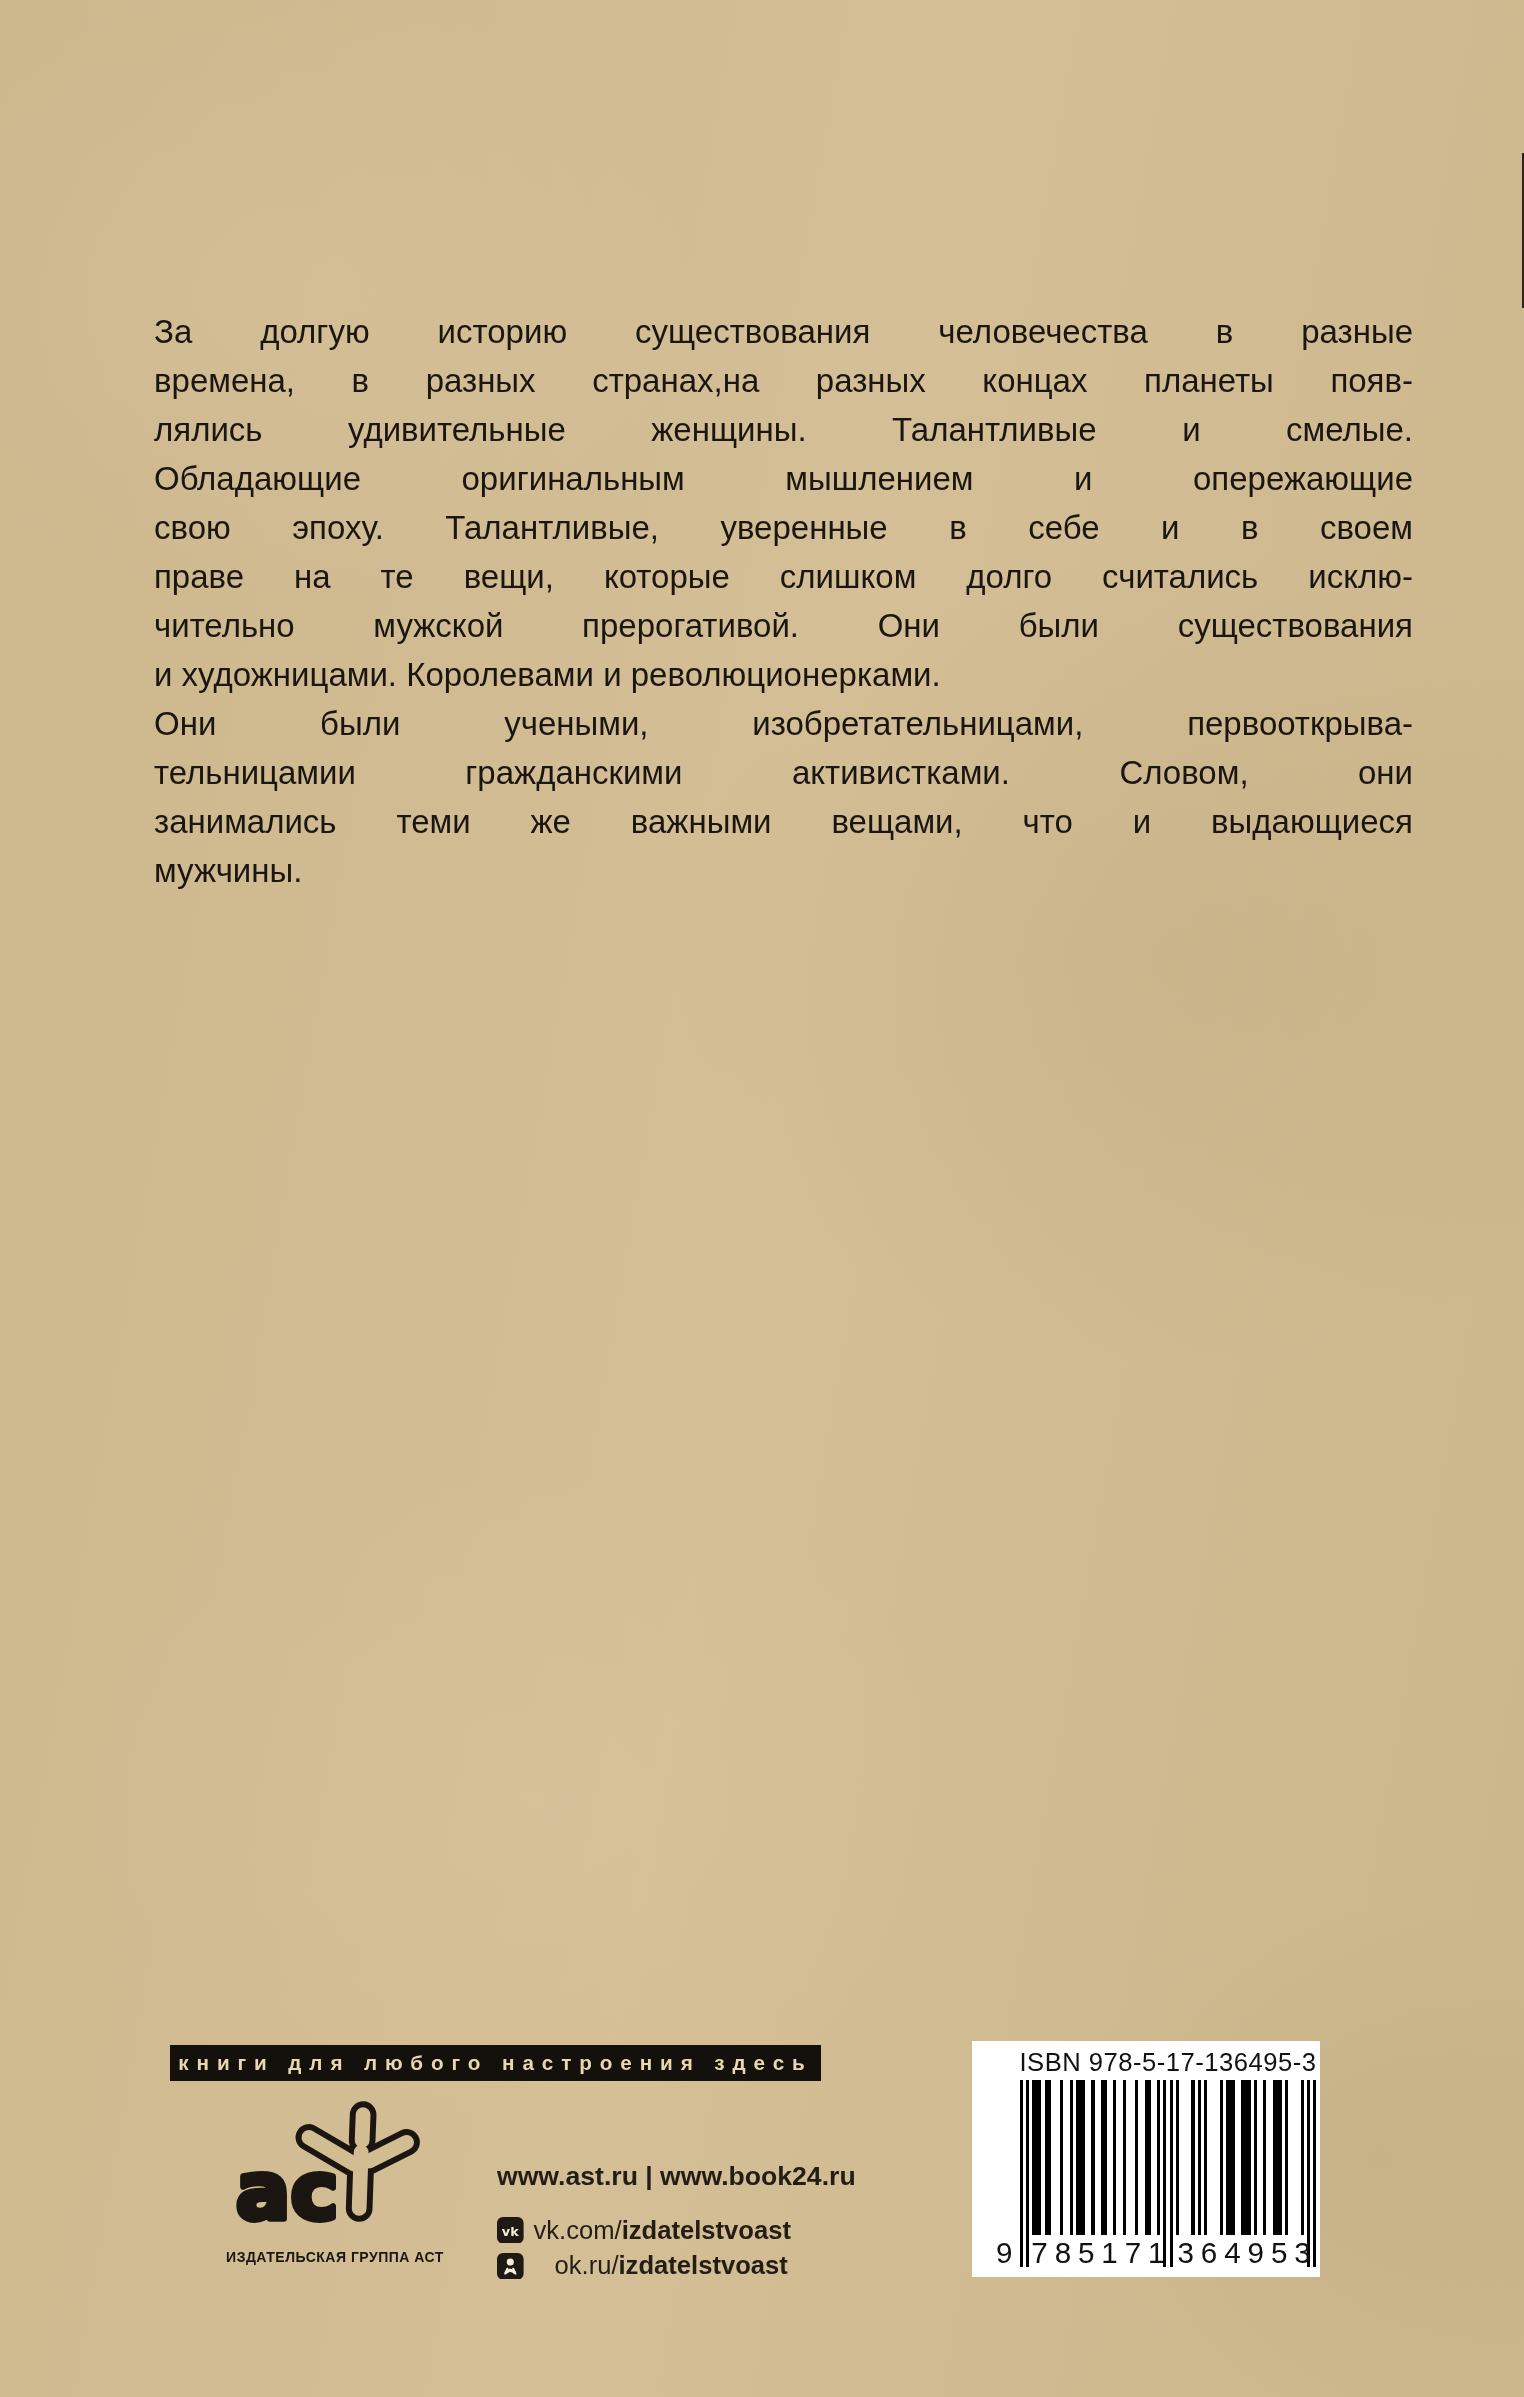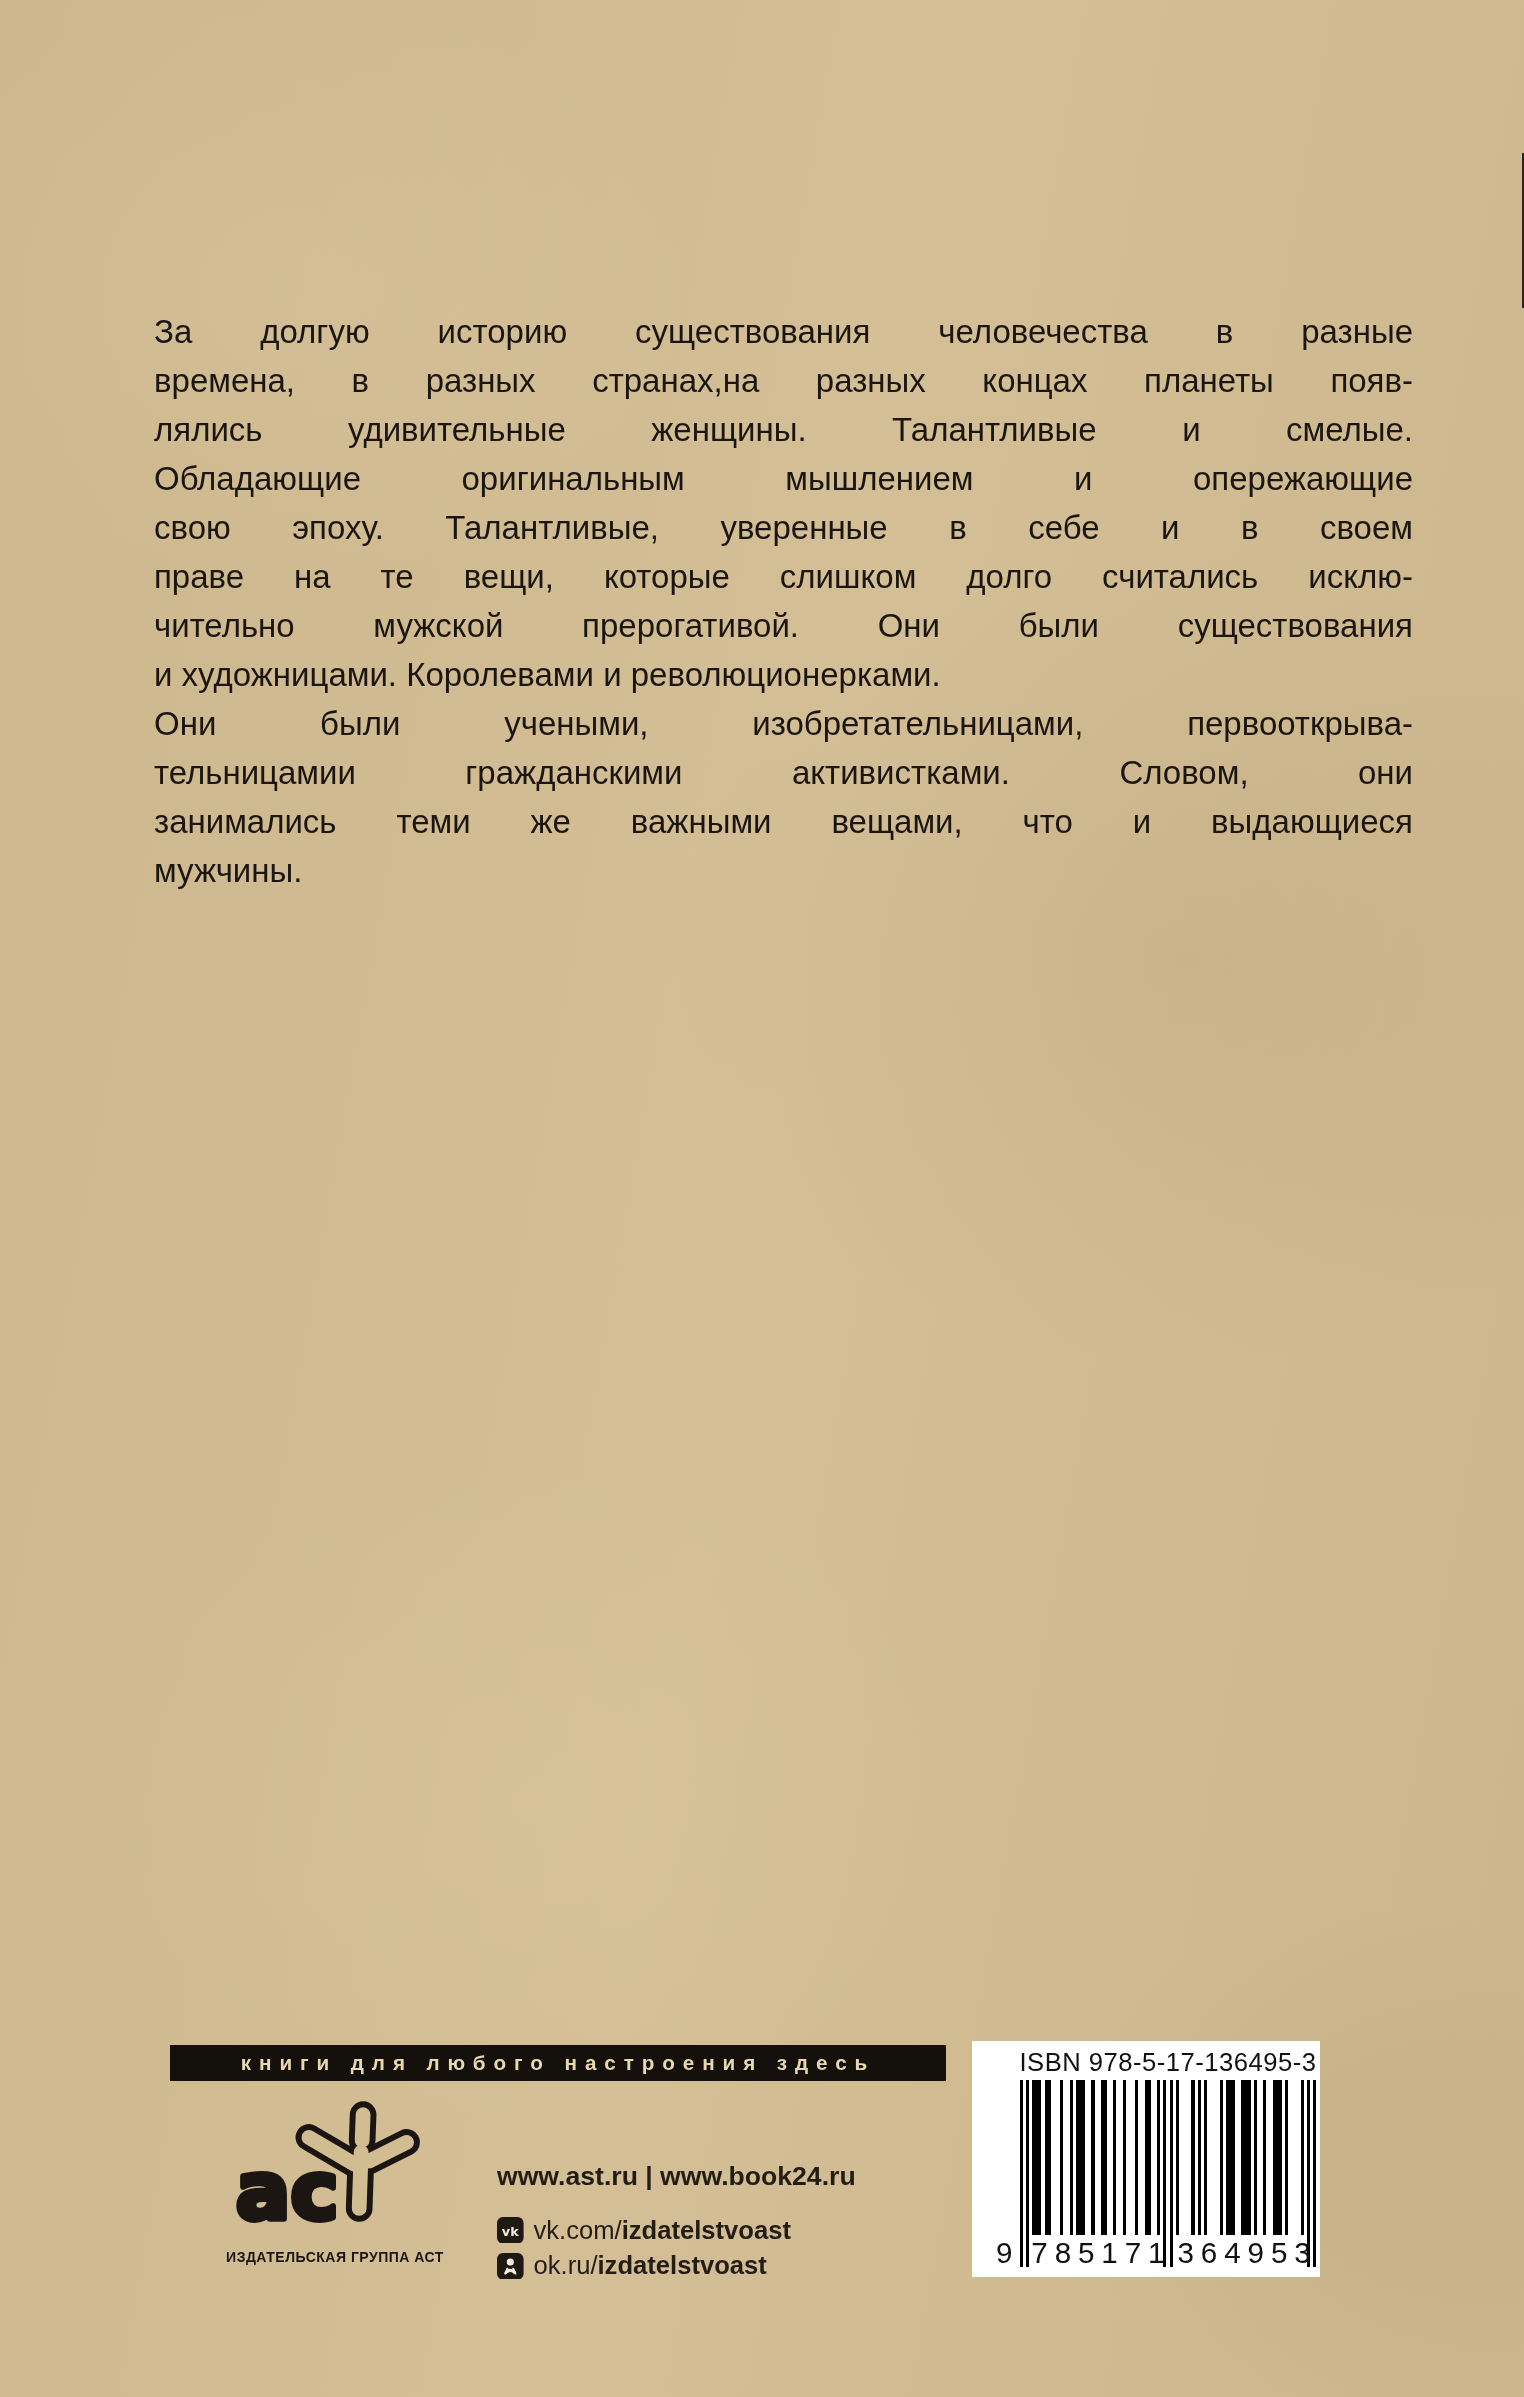--- a/index.html
+++ b/index.html
@@ -20,37 +20,37 @@
   }
   
   .blurb{
     position:absolute;left:154px;top:307px;width:1259px;
     color:#1b1611;font-size:33px;line-height:49px;
   }
   .bl-line{text-align:justify;text-align-last:justify;white-space:normal;}
   .bl-line.last{text-align-last:left;}
   
   .strip{
-    position:absolute;left:170px;top:2045px;width:776px;height:36px;
+    position:absolute;left:170px;top:2045px;width:651px;height:36px;
     background:#14100c;display:flex;align-items:center;justify-content:center;
   }
   .strip span{
     color:#e7d8b0;font-size:20.7px;font-weight:600;letter-spacing:7.9px;white-space:nowrap;
   }
   
   .ast{position:absolute;left:219px;top:2091px;width:232px;text-align:center;color:#1b1611;}
   .ast svg{display:block;margin:0 auto;}
   .ast-caption{
     margin-top:8px;font-size:14px;font-weight:700;letter-spacing:0.5px;white-space:nowrap;
   }
   
   .links{position:absolute;left:497px;top:2161px;color:#231d16;}
   .links .sites{font-size:26.6px;font-weight:bold;white-space:nowrap;}
   .soc-row{display:flex;align-items:center;margin-top:23.6px;}
-  .soc-row + .soc-row{margin-top:6.9px;}
+  .soc-row + .soc-row{margin-top:6.9px;gap:21px;}
   .soc-icon{width:26.6px;height:26.6px;margin-right:9.9px;flex:0 0 auto;}
   .soc-text{font-size:25.6px;white-space:nowrap;}
   .soc-text b{font-weight:bold;}
   
   .isbn-box{
     position:absolute;left:972px;top:2041px;width:348px;height:236px;
     background:#ffffff;box-sizing:border-box;padding-top:6.9px;padding-left:44px;
   }
   .isbn-label{
     text-align:center;color:#111;font-size:25.6px;letter-spacing:0.5px;white-space:nowrap;

